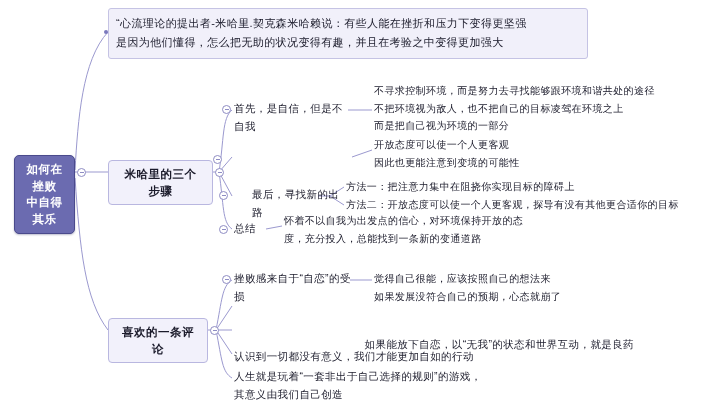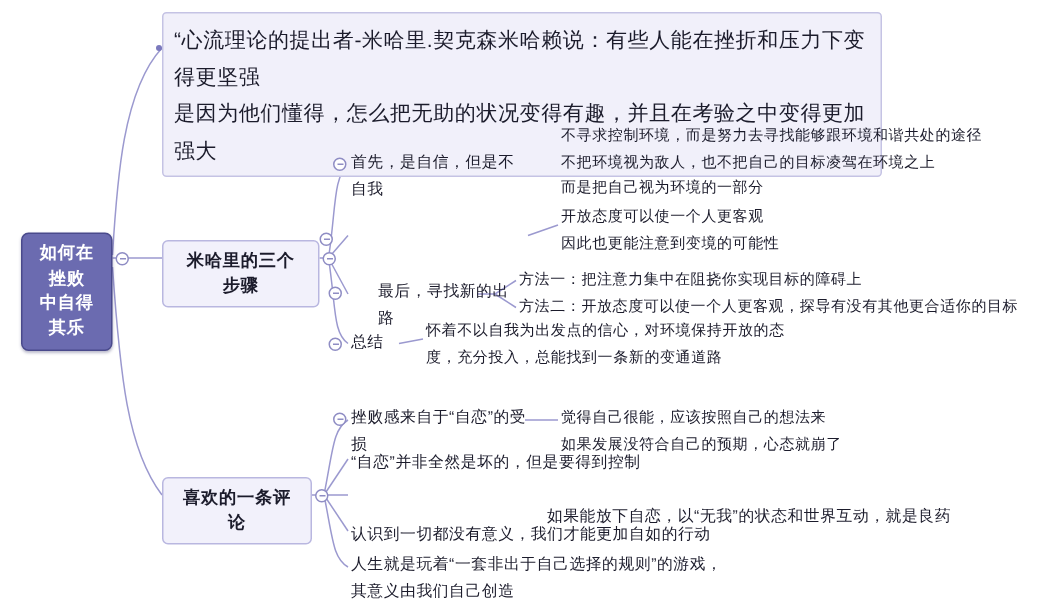--- a/index.html
+++ b/index.html
@@ -55,21 +55,21 @@
     font-weight: bold;
     text-align: center;
     padding: 5px 10px;
     letter-spacing: 0.5px;
   }
   
   .quote {
     background: #f1f0fa;
     border: 1px solid #c5c3e4;
     border-radius: 3px;
-    font-size: 14px;
+    font-size: 11px;
     padding: 5px 9px 5px 7px;
     letter-spacing: 0.4px;
     line-height: 1.75;
   }
   
   .plain {
     font-size: 10.5px;
     letter-spacing: 0.4px;
     line-height: 1.7;
     background: transparent;
@@ -178,21 +178,20 @@
 度，充分投入，总能找到一条新的变通道路</div>
 
   <div class="node boxed" style="left:108px; top:318px; width:100px;">喜欢的一条评论</div>
   <div class="toggle" style="left:210px; top:326px;"></div>
 
   <div class="toggle" style="left:222px; top:275px;"></div>
   <div class="node plain" style="left:234px; top:270px; width:120px;">挫败感来自于“自恋”的受损</div>
   <div class="node plain sm" style="left:374px; top:270px; width:320px;">觉得自己很能，应该按照自己的想法来
 如果发展没符合自己的预期，心态就崩了</div>
 
-  <div class="node plain" style="left:234px; top:300px; width:320px;">“自恋”并非全然是坏的，但是要得到控制</div>
 
   <div class="node plain" style="left:234px; top:336px; width:400px;text-align:right;">如果能放下自恋，以“无我”的状态和世界互动，就是良药</div>
 
   <div class="node plain" style="left:234px; top:348px; width:360px;">认识到一切都没有意义，我们才能更加自如的行动</div>
 
   <div class="node plain" style="left:234px; top:368px; width:380px;">人生就是玩着“一套非出于自己选择的规则”的游戏，
 其意义由我们自己创造</div>
 
 </div>
 

